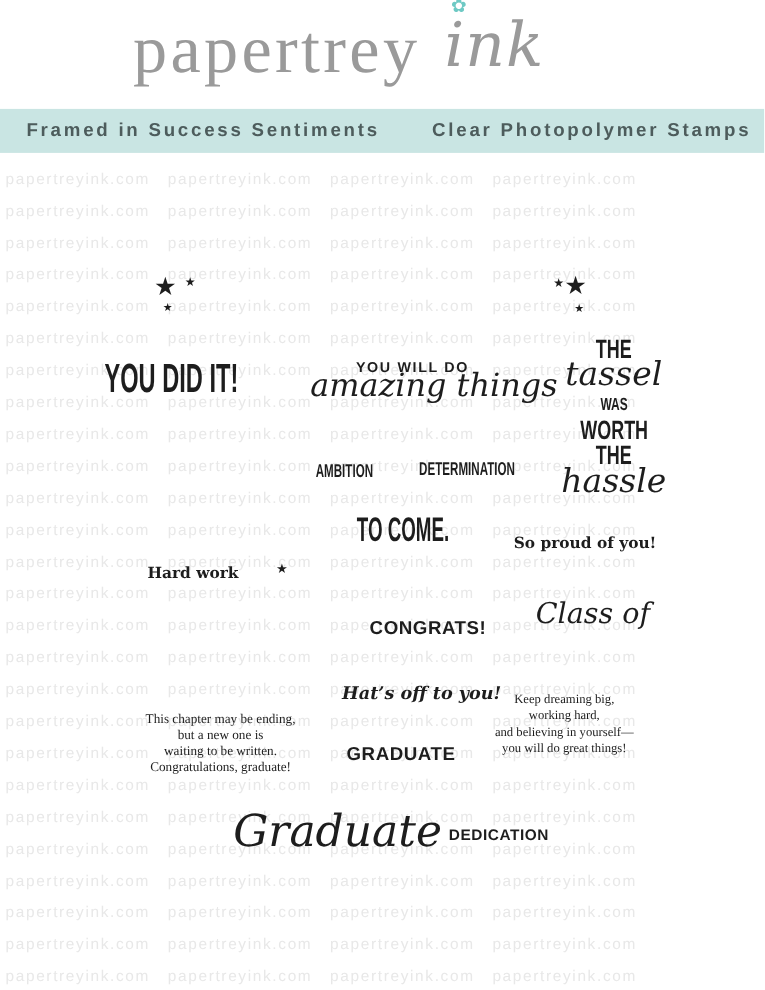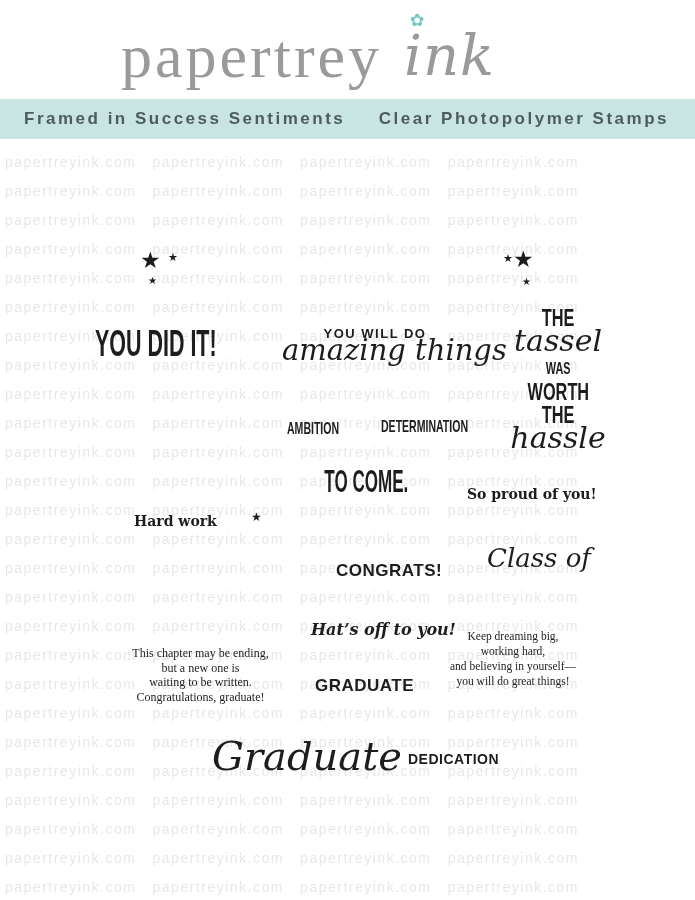--- a/index.html
+++ b/index.html
@@ -12,41 +12,41 @@
   }
   html,body{margin:0;padding:0;background:#ffffff;}
   .canvas{
     position:relative;width:695px;height:900px;margin:0 auto;
     background:#ffffff;overflow:hidden;
     font-family:"Liberation Sans",sans-serif;color:var(--stamp_ink);
   }
   
   .logo{
     position:absolute;top:14px;left:0;width:616px;height:84px;
-    display:flex;align-items:center;justify-content:center;
+    display:flex;align-items:flex-start;justify-content:center;
     color:var(--logo_gray);
   }
   .logo-serif{
     font-family:"Liberation Serif",serif;font-size:62px;font-weight:400;
     letter-spacing:3px;line-height:1;
   }
   .logo-script{
     font-family:"DejaVu Serif",serif;font-style:italic;font-size:56px;
     line-height:1;margin-left:22px;position:relative;letter-spacing:1px;
   }
   .logo-flower{
     position:absolute;left:6px;top:-16px;font-size:17px;font-style:normal;
     color:var(--flower_teal);
   }
   
   .banner{
     position:absolute;top:99px;left:0;width:695px;height:40px;
     background:var(--banner_bg);color:var(--banner_text);
     display:flex;align-items:center;justify-content:space-between;
-    box-sizing:border-box;padding:0 26px 0 24px;
+    box-sizing:border-box;padding:0 12px 0 24px;
     font-size:17px;font-weight:700;letter-spacing:2.5px;
   }
   
   .watermark{
     position:absolute;top:148px;left:0;width:695px;height:752px;
     overflow:hidden;z-index:0;color:var(--watermark_gray);
     font-size:14px;letter-spacing:1.5px;line-height:29px;
     white-space:nowrap;padding-left:5px;box-sizing:border-box;
   }
   .wm-row{height:29px;}

